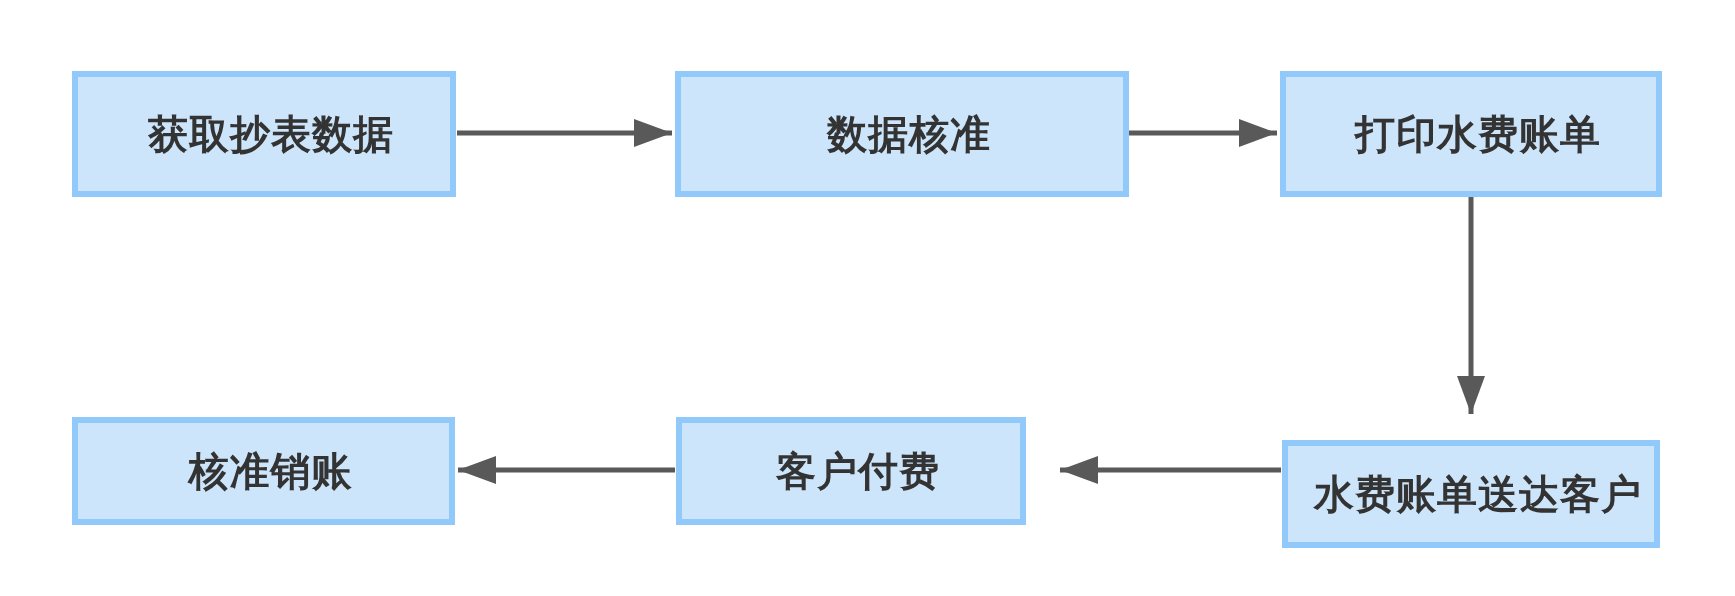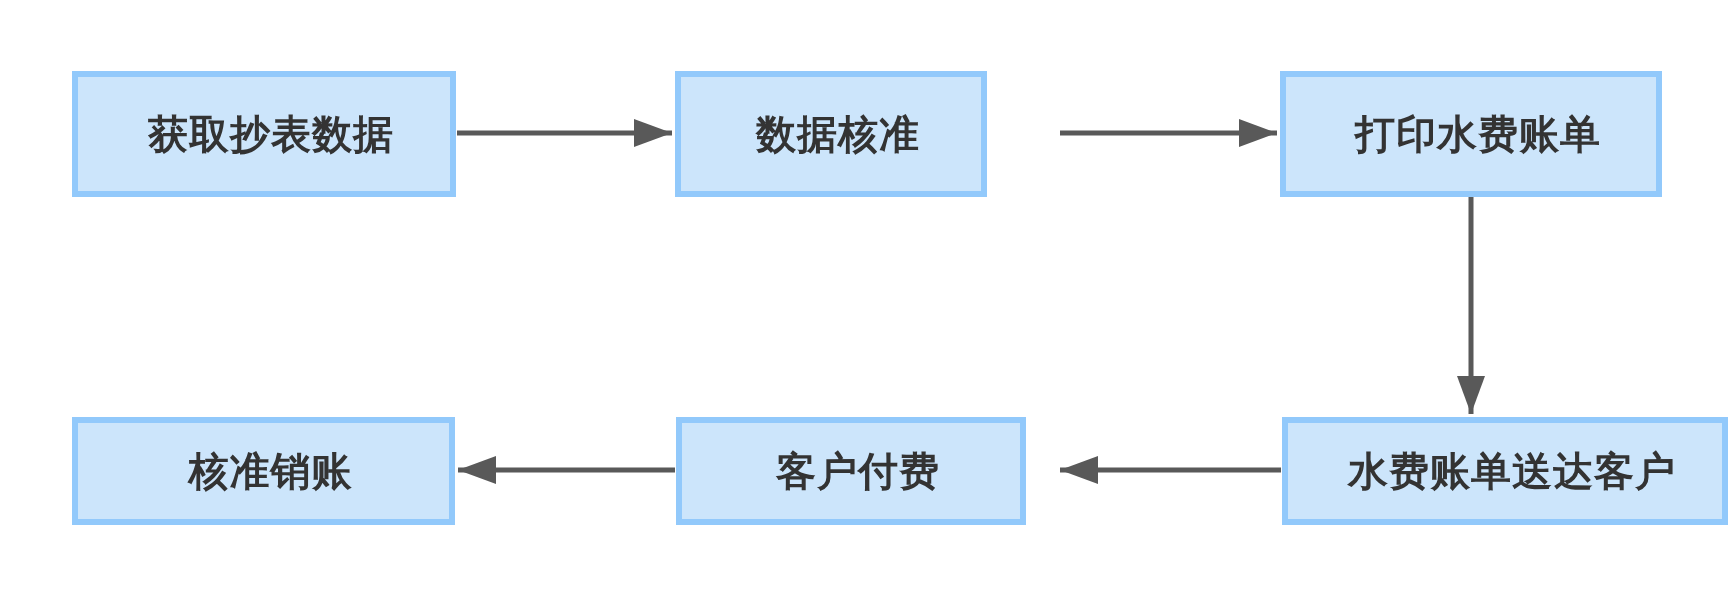--- a/index.html
+++ b/index.html
@@ -56,29 +56,29 @@
     <path d="M1060,133 L1277,133" stroke="#595959" stroke-width="5" fill="none" marker-end="url(#arrowhead)"></path>
     <path d="M1471,197 L1471,414" stroke="#595959" stroke-width="5" fill="none" marker-end="url(#arrowhead)"></path>
     <path d="M1281,470 L1060,470" stroke="#595959" stroke-width="5" fill="none" marker-end="url(#arrowhead)"></path>
     <path d="M675,470 L458,470" stroke="#595959" stroke-width="5" fill="none" marker-end="url(#arrowhead)"></path>
   </svg>
 
   <div class="node" style="left:72px; top:71px; width:384px; height:126px;">
     <span class="node-label">获取抄表数据</span>
   </div>
 
-  <div class="node" style="left:675px; top:71px; width:312px; height:126px;justify-content:center;">
+  <div class="node" style="left:675px; top:71px; width:454px; height:126px;justify-content:center;">
     <span class="node-label">数据核准</span>
   </div>
 
   <div class="node" style="left:1280px; top:71px; width:382px; height:126px;">
     <span class="node-label">打印水费账单</span>
   </div>
 
-  <div class="node" style="left:1282px; top:417px; width:446px; height:108px;">
+  <div class="node" style="left:1282px; top:440px; width:378px; height:108px;">
     <span class="node-label">水费账单送达客户</span>
   </div>
 
   <div class="node" style="left:676px; top:417px; width:350px; height:108px;">
     <span class="node-label">客户付费</span>
   </div>
 
   <div class="node" style="left:72px; top:417px; width:383px; height:108px;justify-content:center;">
     <span class="node-label">核准销账</span>
   </div>

